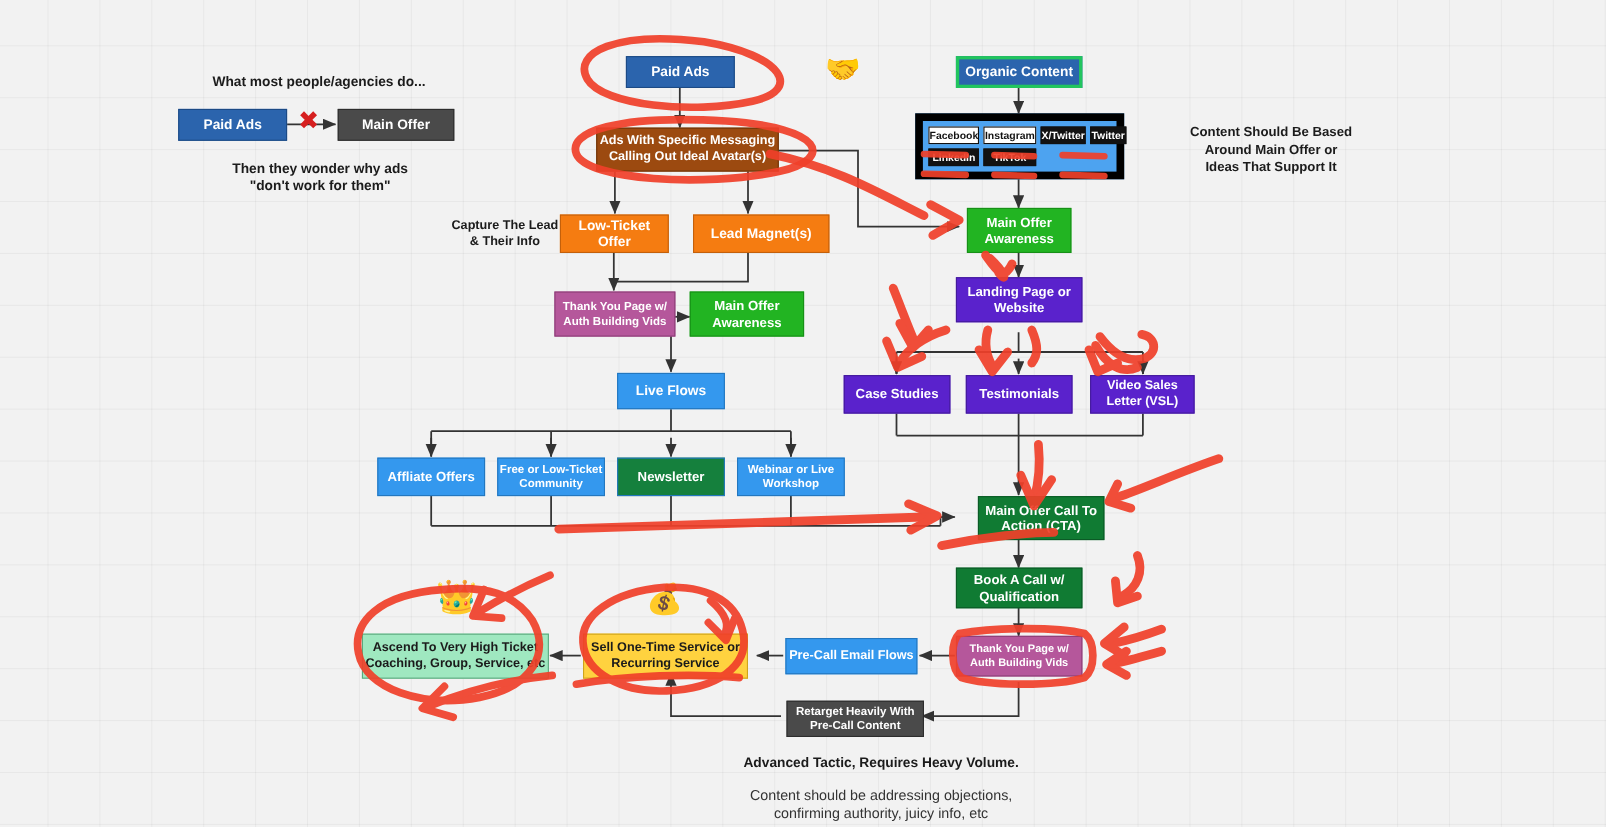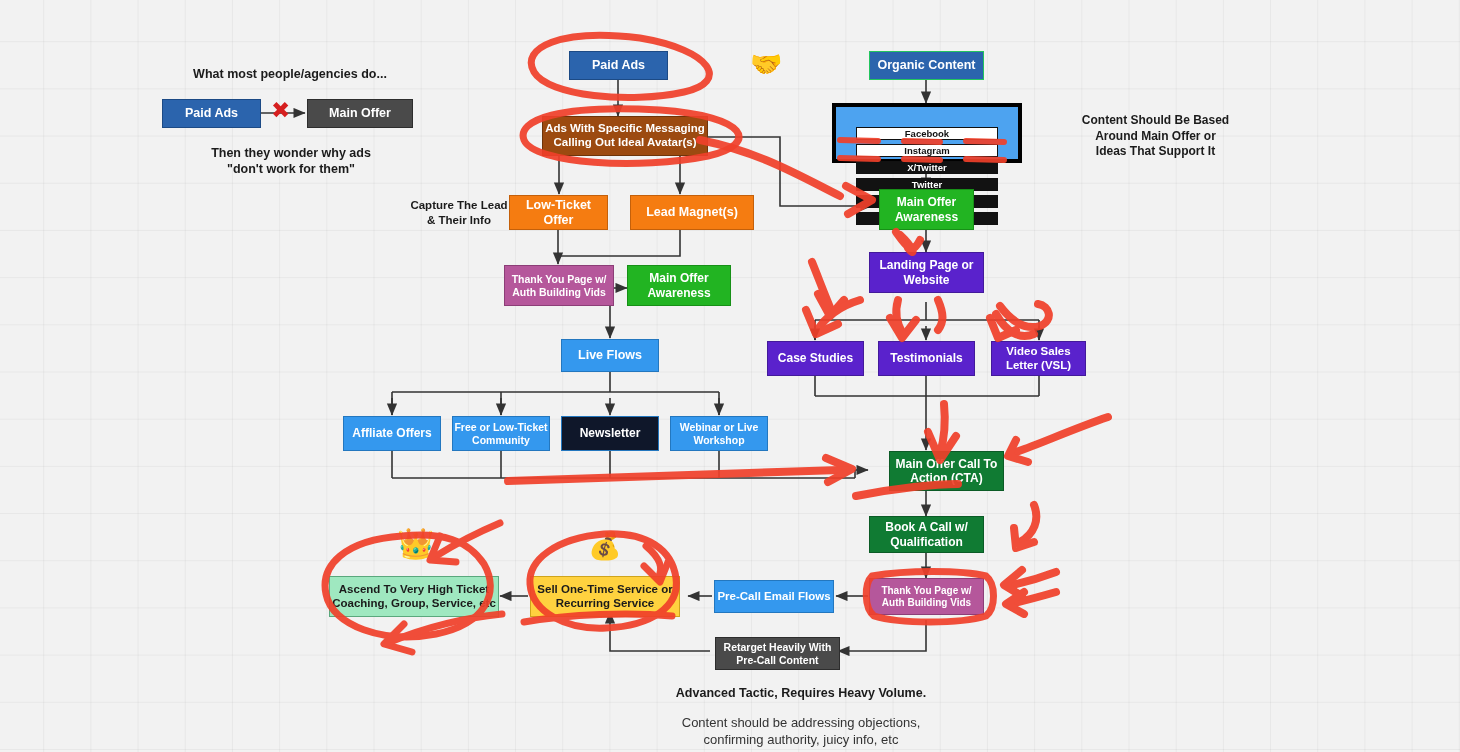--- a/index.html
+++ b/index.html
@@ -42,26 +42,26 @@
     position:absolute;
     z-index:7;
     font-family:"DejaVu Sans",sans-serif;
     line-height:1;
   }
   #edges{position:absolute;inset:0;z-index:2;pointer-events:none;}
   #marks{position:absolute;inset:0;z-index:20;pointer-events:none;}
   .socialwrap{
     position:absolute;
     background:#4da3f0;
-    border:4px solid #000000;
+    border:7px solid #000000;
     display:grid;
-    grid-template-columns:repeat(1,1fr);
+    grid-template-columns:repeat(4,1fr);
     grid-template-rows:repeat(2,1fr);
     gap:4px;
-    padding:20px;
+    padding:5px;
     box-sizing:border-box;
     z-index:5;
   }
   .chip{
     display:flex;align-items:center;justify-content:center;
     font-size:9.5px;font-weight:bold;
     border:1px solid #111;
     box-sizing:border-box;
   }
   .chip.light{background:#ffffff;color:#111;}
@@ -153,21 +153,21 @@
 
 <div class="node" style="left:307px;top:99px;width:106px;height:29px;background:#4a4a4a;border:1px solid #2d2d2d;color:#fff;font-size:12.5px;">Main Offer</div>
 
 <div class="lbl" style="left:180px;top:145px;width:222px;font-size:12.5px;white-space:pre-line;">Then they wonder why ads
 "don't work for them"</div>
 
 <div class="node" style="left:569px;top:51px;width:99px;height:29px;background:#2b64ad;border:1px solid #1c4a85;color:#fff;font-size:12.5px;">Paid Ads</div>
 
 <div class="emoji" style="left:750px;top:51px;font-size:26px;">🤝</div>
 
-<div class="node" style="left:869px;top:51px;width:115px;height:29px;background:#2b64ad;border:1px solid #22c55e;color:#fff;font-size:12.5px;">Organic Content</div>
+<div class="node" style="left:869px;top:51px;width:115px;height:29px;background:#2b64ad;border:3px solid #22c55e;color:#fff;font-size:12.5px;">Organic Content</div>
 
 <div class="node" style="left:542px;top:116px;width:166px;height:40px;background:#9c4a10;border:1px solid #6e3409;color:#fff;font-size:11.5px;white-space:pre-line;">Ads With Specific Messaging
 Calling Out Ideal Avatar(s)</div>
 
 <div class="socialwrap" style="left:832px;top:103px;width:190px;height:60px;">
   <div class="chip light">Facebook</div>
   <div class="chip light">Instagram</div>
   <div class="chip dark">X/Twitter</div>
   <div class="chip dark">Twitter</div>
   <div class="chip dark">LinkedIn</div>
@@ -194,21 +194,21 @@
 <div class="node" style="left:879px;top:189px;width:95px;height:41px;background:#22b422;border:1px solid #179017;color:#fff;font-size:12px;white-space:pre-line;">Main Offer
 Awareness</div>
 
 <div class="node" style="left:561px;top:339px;width:98px;height:33px;background:#3498ee;border:1px solid #2377bf;color:#fff;font-size:12.5px;">Live Flows</div>
 
 <div class="node" style="left:343px;top:416px;width:98px;height:35px;background:#3498ee;border:1px solid #2377bf;color:#fff;font-size:12px;">Affliate Offers</div>
 
 <div class="node" style="left:452px;top:416px;width:98px;height:35px;background:#3498ee;border:1px solid #2377bf;color:#fff;font-size:10.5px;white-space:pre-line;">Free or Low-Ticket
 Community</div>
 
-<div class="node" style="left:561px;top:416px;width:98px;height:35px;background:#0f172a;border:1px solid #2377bf;color:#fff;font-size:12px;">Newsletter</div>
+<div class="node" style="left:561px;top:416px;width:98px;height:35px;background:#15803d;border:1px solid #2377bf;color:#fff;font-size:12px;">Newsletter</div>
 
 <div class="node" style="left:670px;top:416px;width:98px;height:35px;background:#3498ee;border:1px solid #2377bf;color:#fff;font-size:10.5px;white-space:pre-line;">Webinar or Live
 Workshop</div>
 
 <div class="node" style="left:869px;top:252px;width:115px;height:41px;background:#5a22cc;border:1px solid #431a9b;color:#fff;font-size:12px;white-space:pre-line;">Landing Page or
 Website</div>
 
 <div class="node" style="left:767px;top:341px;width:97px;height:35px;background:#5a22cc;border:1px solid #431a9b;color:#fff;font-size:12px;">Case Studies</div>
 
 <div class="node" style="left:878px;top:341px;width:97px;height:35px;background:#5a22cc;border:1px solid #431a9b;color:#fff;font-size:12px;">Testimonials</div>

